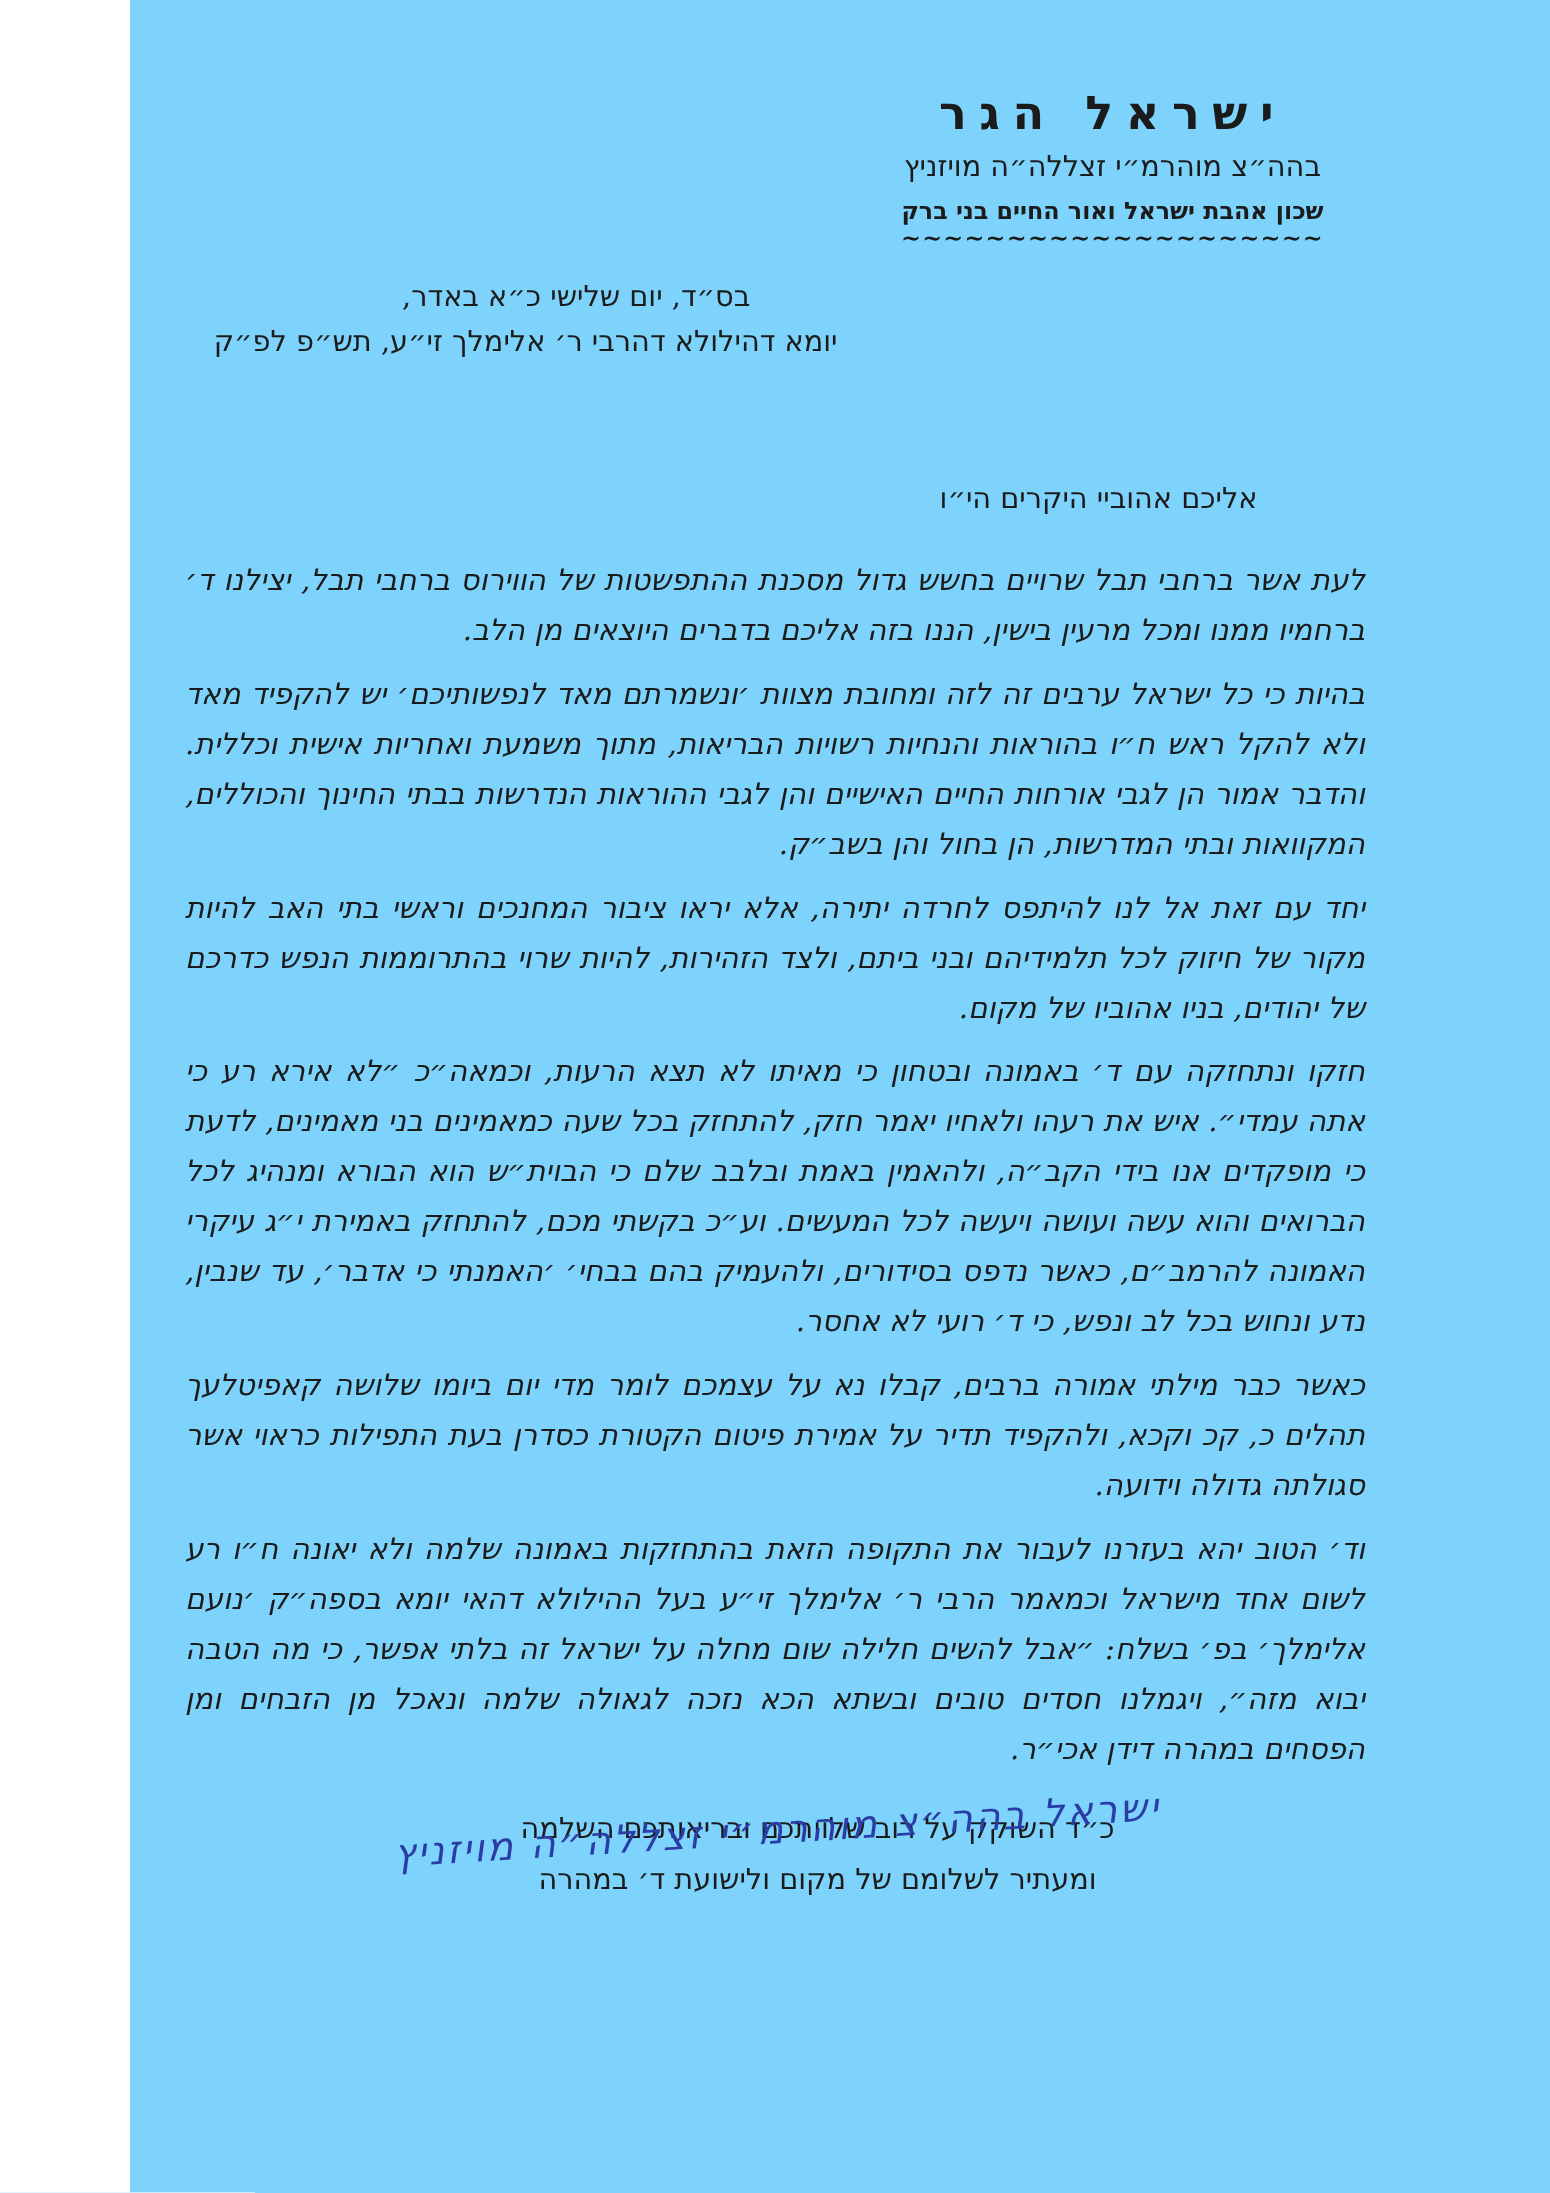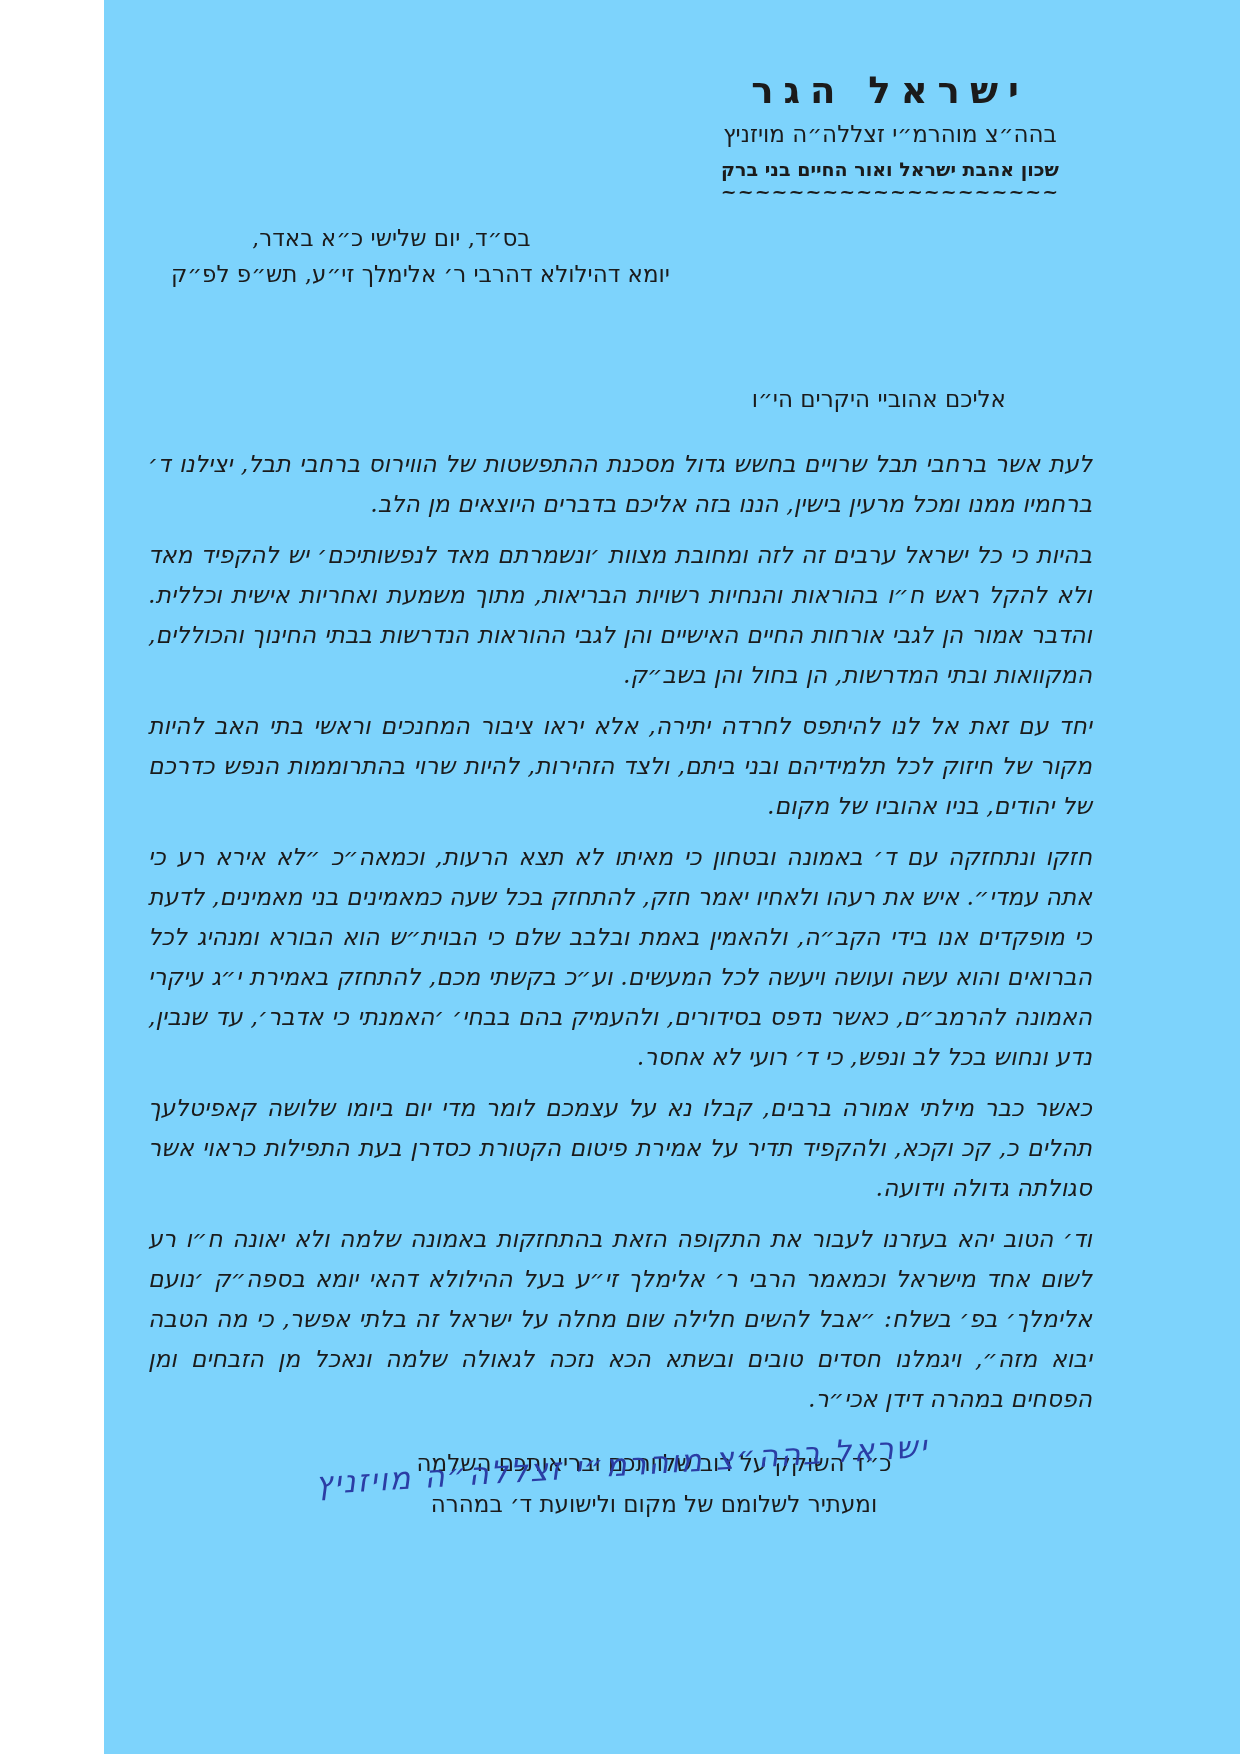--- a/index.html
+++ b/index.html
@@ -52,21 +52,21 @@
     white-space: nowrap;
     direction: ltr;
   }
 
   
   .dateline {
     position: absolute;
     top: 220px;
     left: 148px;
     width: 418px;
-    text-align: left;
+    text-align: center;
     font-size: 23px;
     line-height: 36px;
     white-space: nowrap;
   }
 
   
   .greeting {
     position: absolute;
     top: 386px;
     right: 234px;

